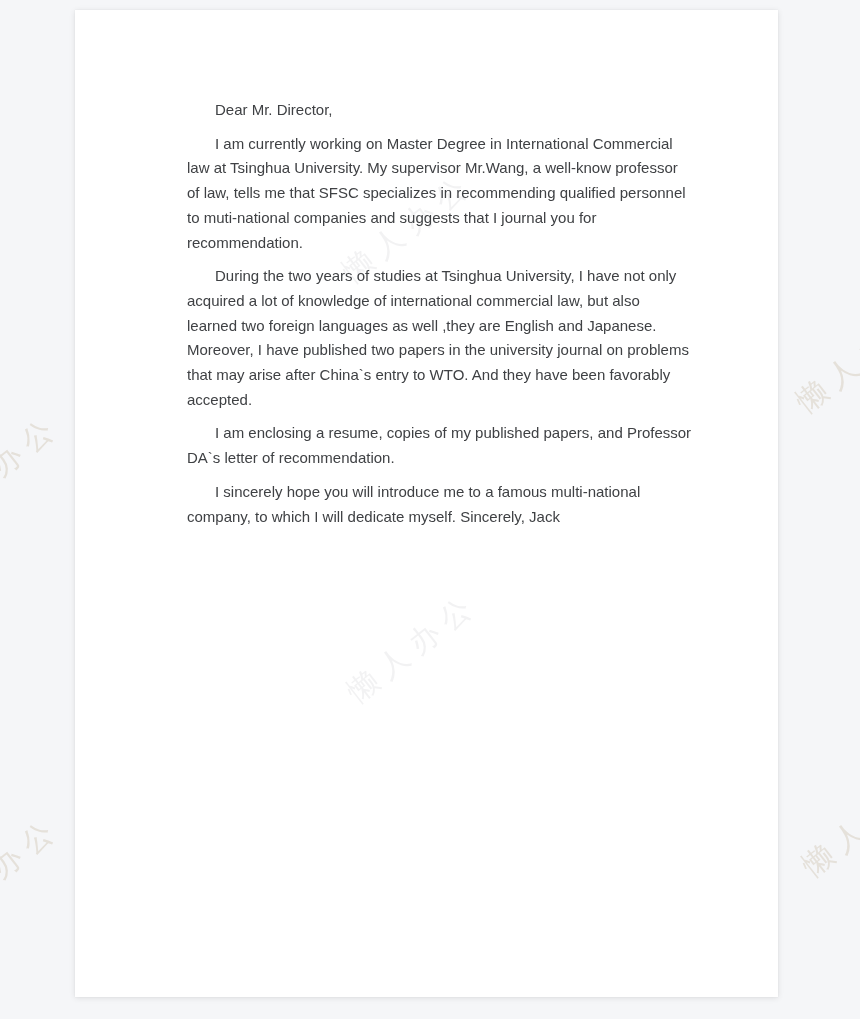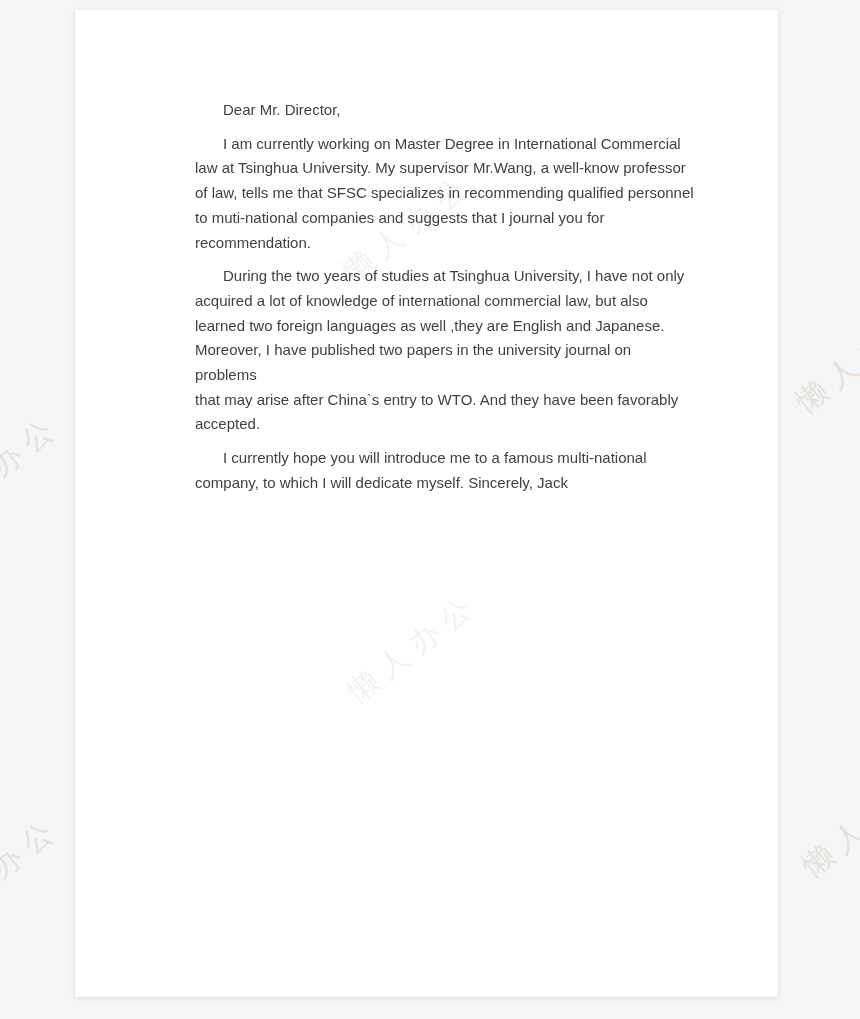--- a/index.html
+++ b/index.html
@@ -27,21 +27,21 @@
     position: relative;
     z-index: 1;
     padding: 88px 80px 0 108px;
     width: 512px;
     box-sizing: content-box;
     font-size: 15px;
     line-height: 24.7px;
     color: #3f4144;
   }
   .letter-body p {
-    margin: 0 0 9px 12px;
+    margin: 0 0 9px 4px;
     text-indent: 28px;
     white-space: pre-line;
   }
   
   .wm {
     position: absolute;
     z-index: 0;
     font-size: 30px;
     letter-spacing: 9px;
     white-space: nowrap;
@@ -79,18 +79,20 @@
 law at Tsinghua University. My supervisor Mr.Wang, a well-know professor
 of law, tells me that SFSC specializes in recommending qualified personnel
 to muti-national companies and suggests that I journal you for
 recommendation.</p>
         <p>During the two years of studies at Tsinghua University, I have not only
 acquired a lot of knowledge of international commercial law, but also
 learned two foreign languages as well ,they are English and Japanese.
 Moreover, I have published two papers in the university journal on problems
 that may arise after China`s entry to WTO. And they have been favorably
 accepted.</p>
-        <p>I currently hope you will introduce me to a famous multi-national
+        <p>I am enclosing a resume, copies of my published papers, and Professor
+DA`s letter of recommendation.</p>
+        <p>I sincerely hope you will introduce me to a famous multi-national
 company, to which I will dedicate myself. Sincerely, Jack</p>
       </div>
   </div>
 
 </div>
 
 </body></html>

